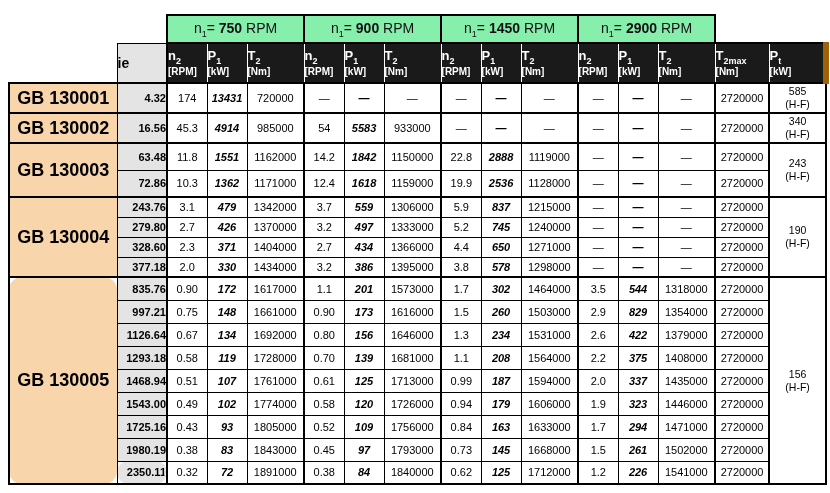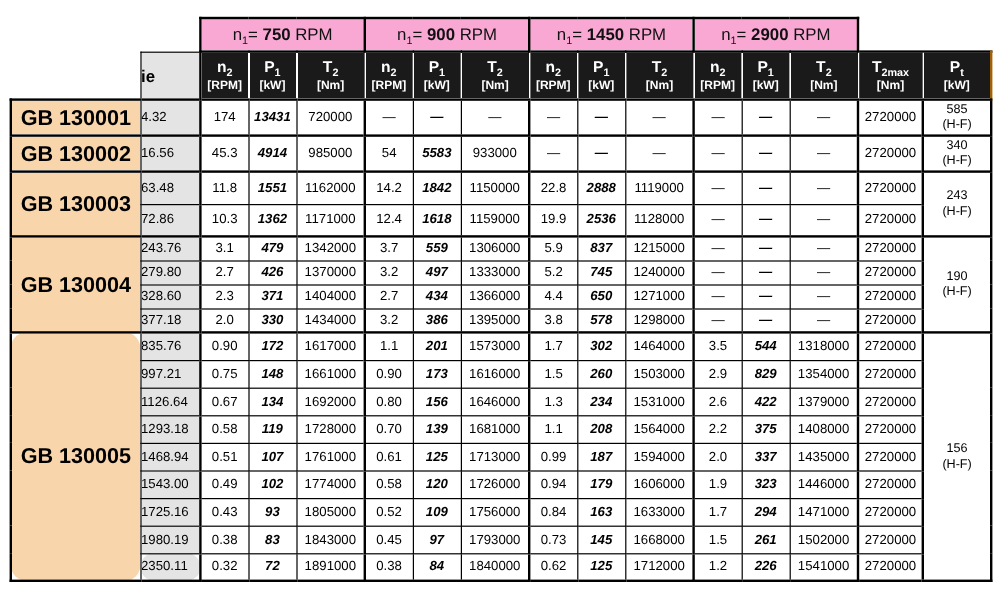--- a/index.html
+++ b/index.html
@@ -10,55 +10,55 @@
     color:#000;
   }
   table{border-collapse:collapse;table-layout:fixed;width:817px;}
   td,th{padding:0;margin:0;overflow:hidden;white-space:nowrap;}
 
   
   .blank{border:none;background:#fff;}
 
   
   .yellow{
-    background:#f9a8d4;border:2px solid #000;
+    background:#86efac;border:2px solid #000;
     height:26px;text-align:center;vertical-align:middle;
     font-size:14px;font-weight:normal;color:#111;
   }
   .yellow b{font-weight:bold;}
   .yellow sub{font-size:9px;}
 
   
   .bh{
-    background:#1a1a1a;color:#fff;text-align:center;vertical-align:middle;
+    background:#1a1a1a;color:#fff;text-align:left;vertical-align:middle;
     height:38px;border-top:2px solid #000;border-bottom:2px solid #000;
     border-left:1px solid #fff;border-right:1px solid #fff;
     line-height:1.15;
   }
   .bh .sym{font-size:13px;font-weight:bold;}
   .bh .sym sub{font-size:9px;}
   .bh .unit{font-size:10px;font-weight:bold;}
-  .bh.last{border-right:2px solid #a16207;}
+  .bh.last{border-right:6px solid #a16207;}
 
   
   .ieh{
     background:#e4e4e4;border:1px solid #000;border-right:2px solid #000;
     text-align:left;vertical-align:middle;
     font-size:14px;font-weight:bold;
   }
 
   
   td.d{
     border:1px solid #000;text-align:center;vertical-align:middle;
     font-size:11px;background:#fff;
   }
   td.p1{font-weight:bold;font-style:italic;}
   td.iec{
-    background:#e4e4e4;font-weight:normal;border:1px solid #000;
-    border-right:2px solid #000;text-align:left;vertical-align:middle;font-size:11px;
+    background:#e4e4e4;font-weight:bold;border:1px solid #000;
+    border-right:2px solid #000;text-align:right;vertical-align:middle;font-size:11px;
   }
   td.model{
     background:#f8d5ab;border:1px solid #000;border-left:2px solid #000;
     text-align:center;vertical-align:middle;
     font-size:18px;font-weight:bold;letter-spacing:0px;
   }
   td.ptc{
     border:1px solid #000;border-right:2px solid #000;text-align:center;
     vertical-align:middle;font-size:10.5px;line-height:1.2;background:#fff;
   }

